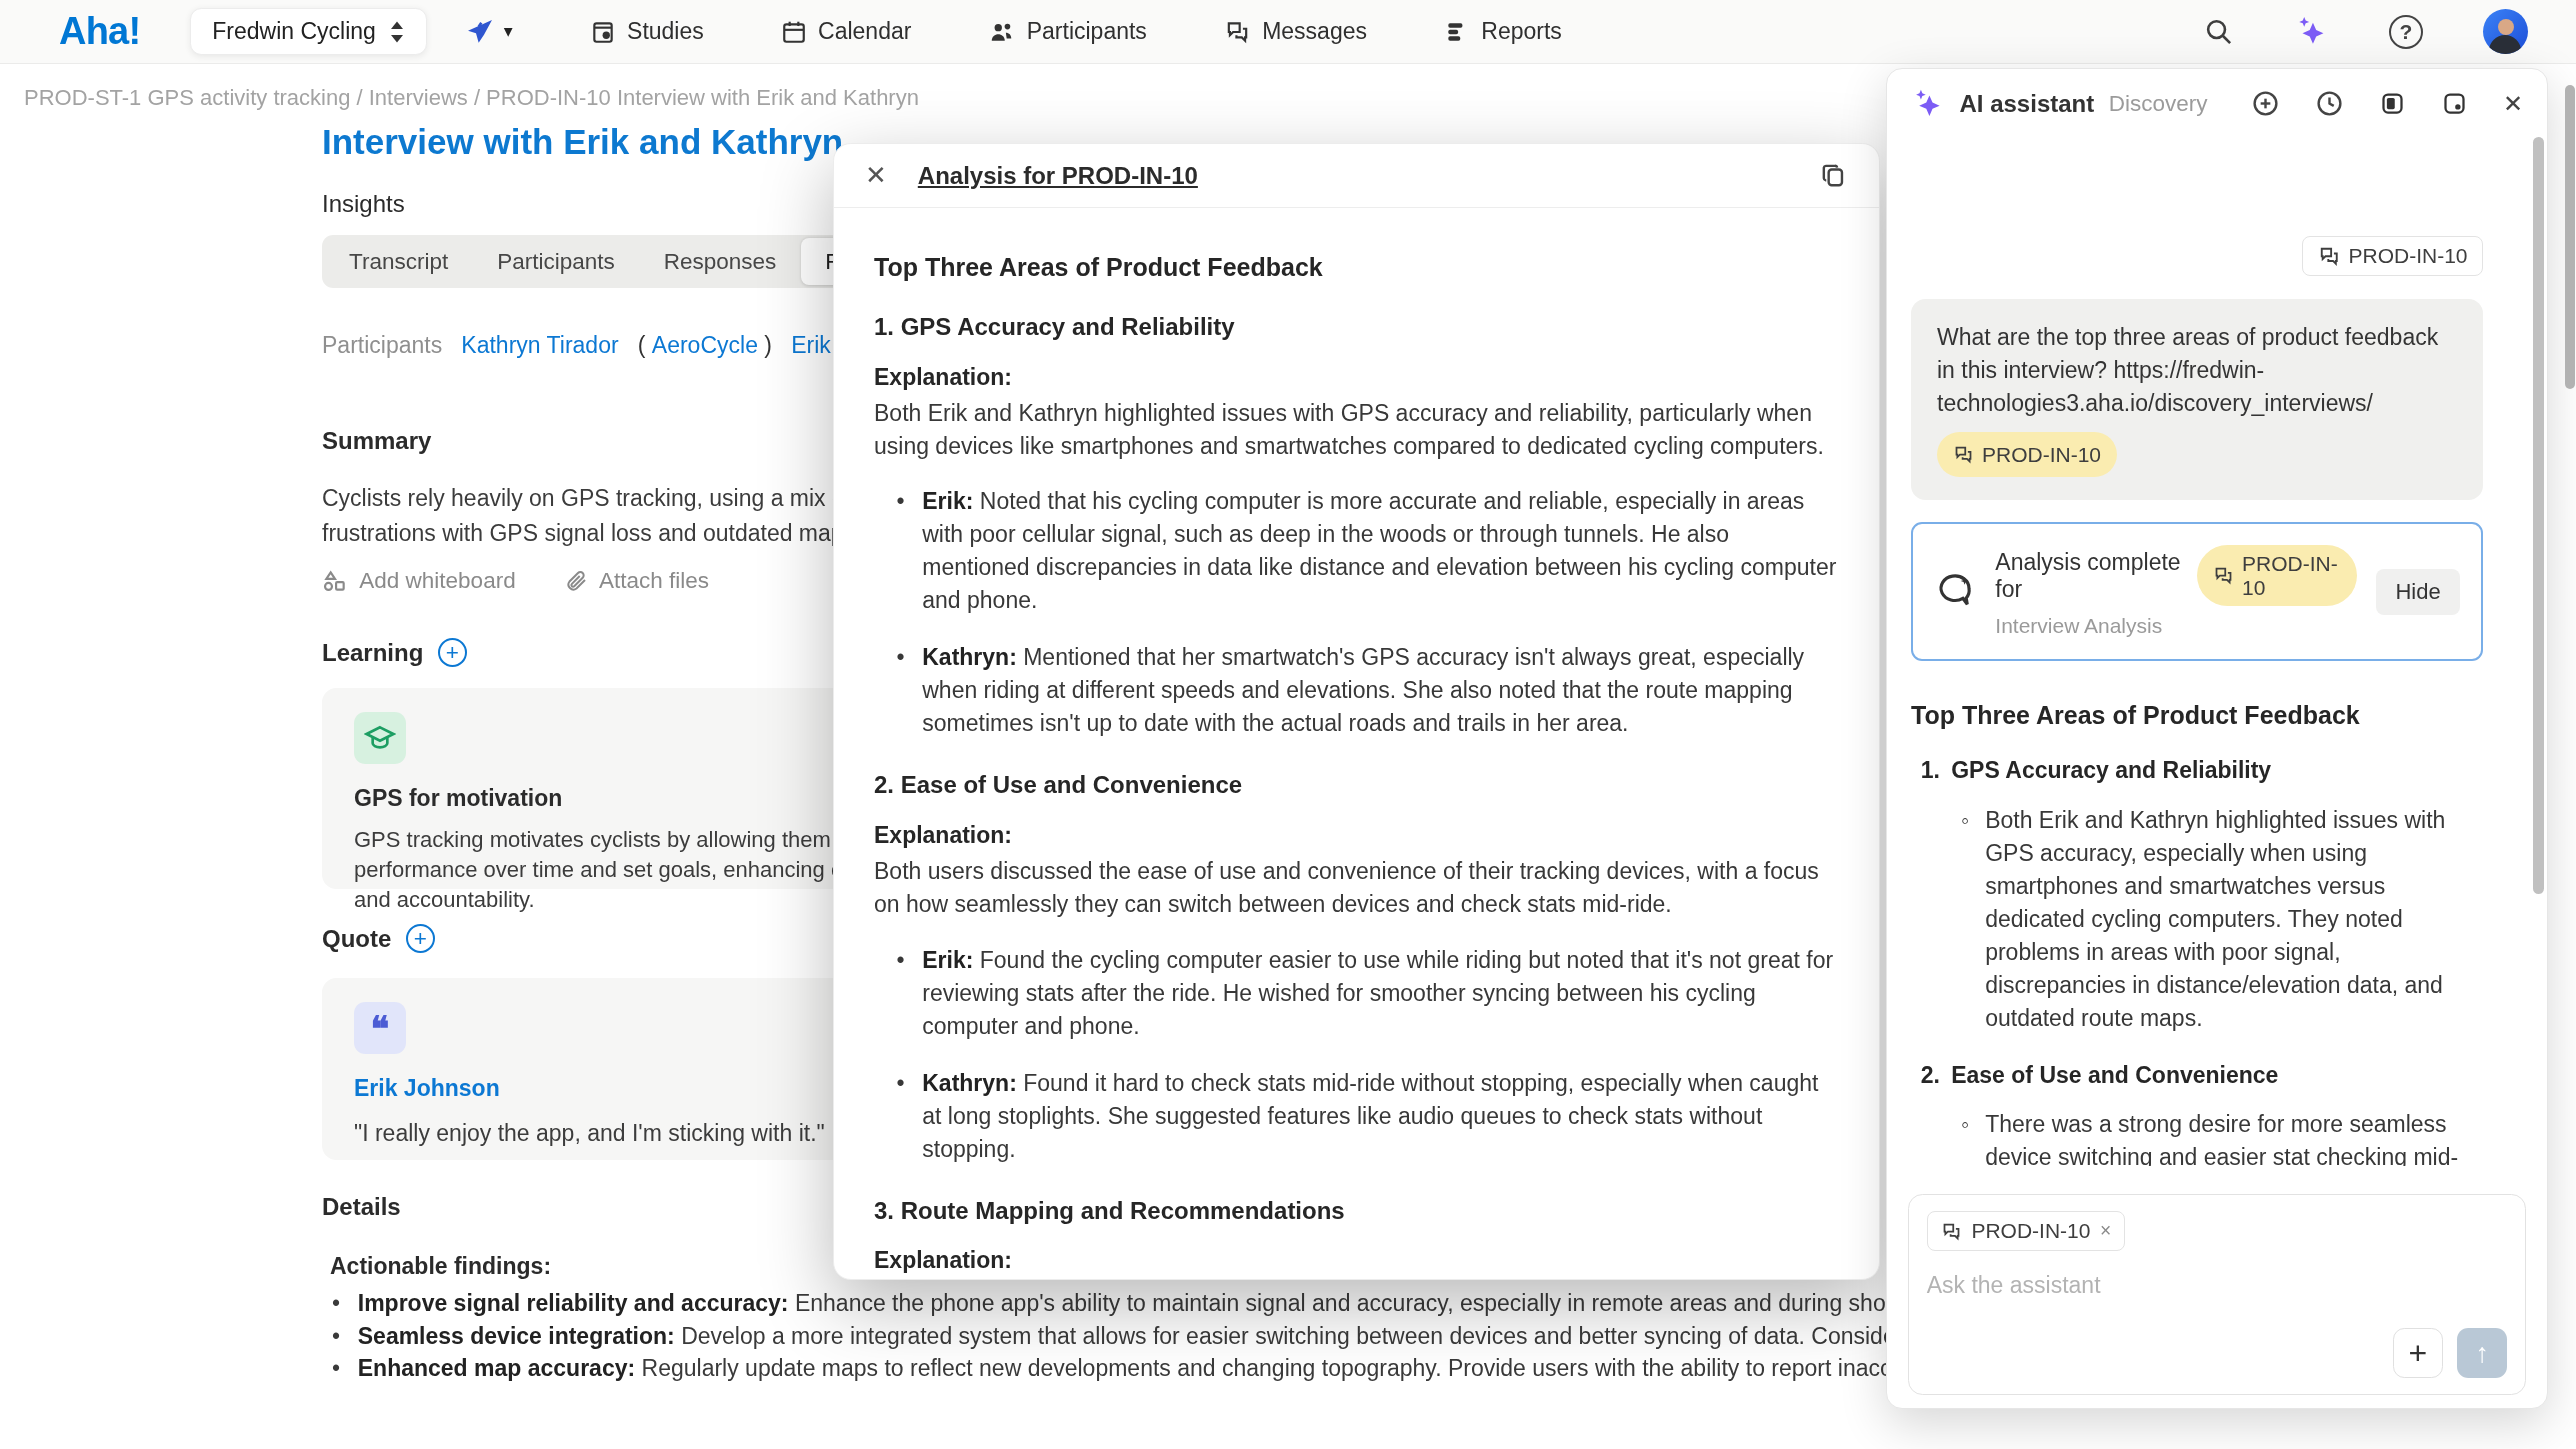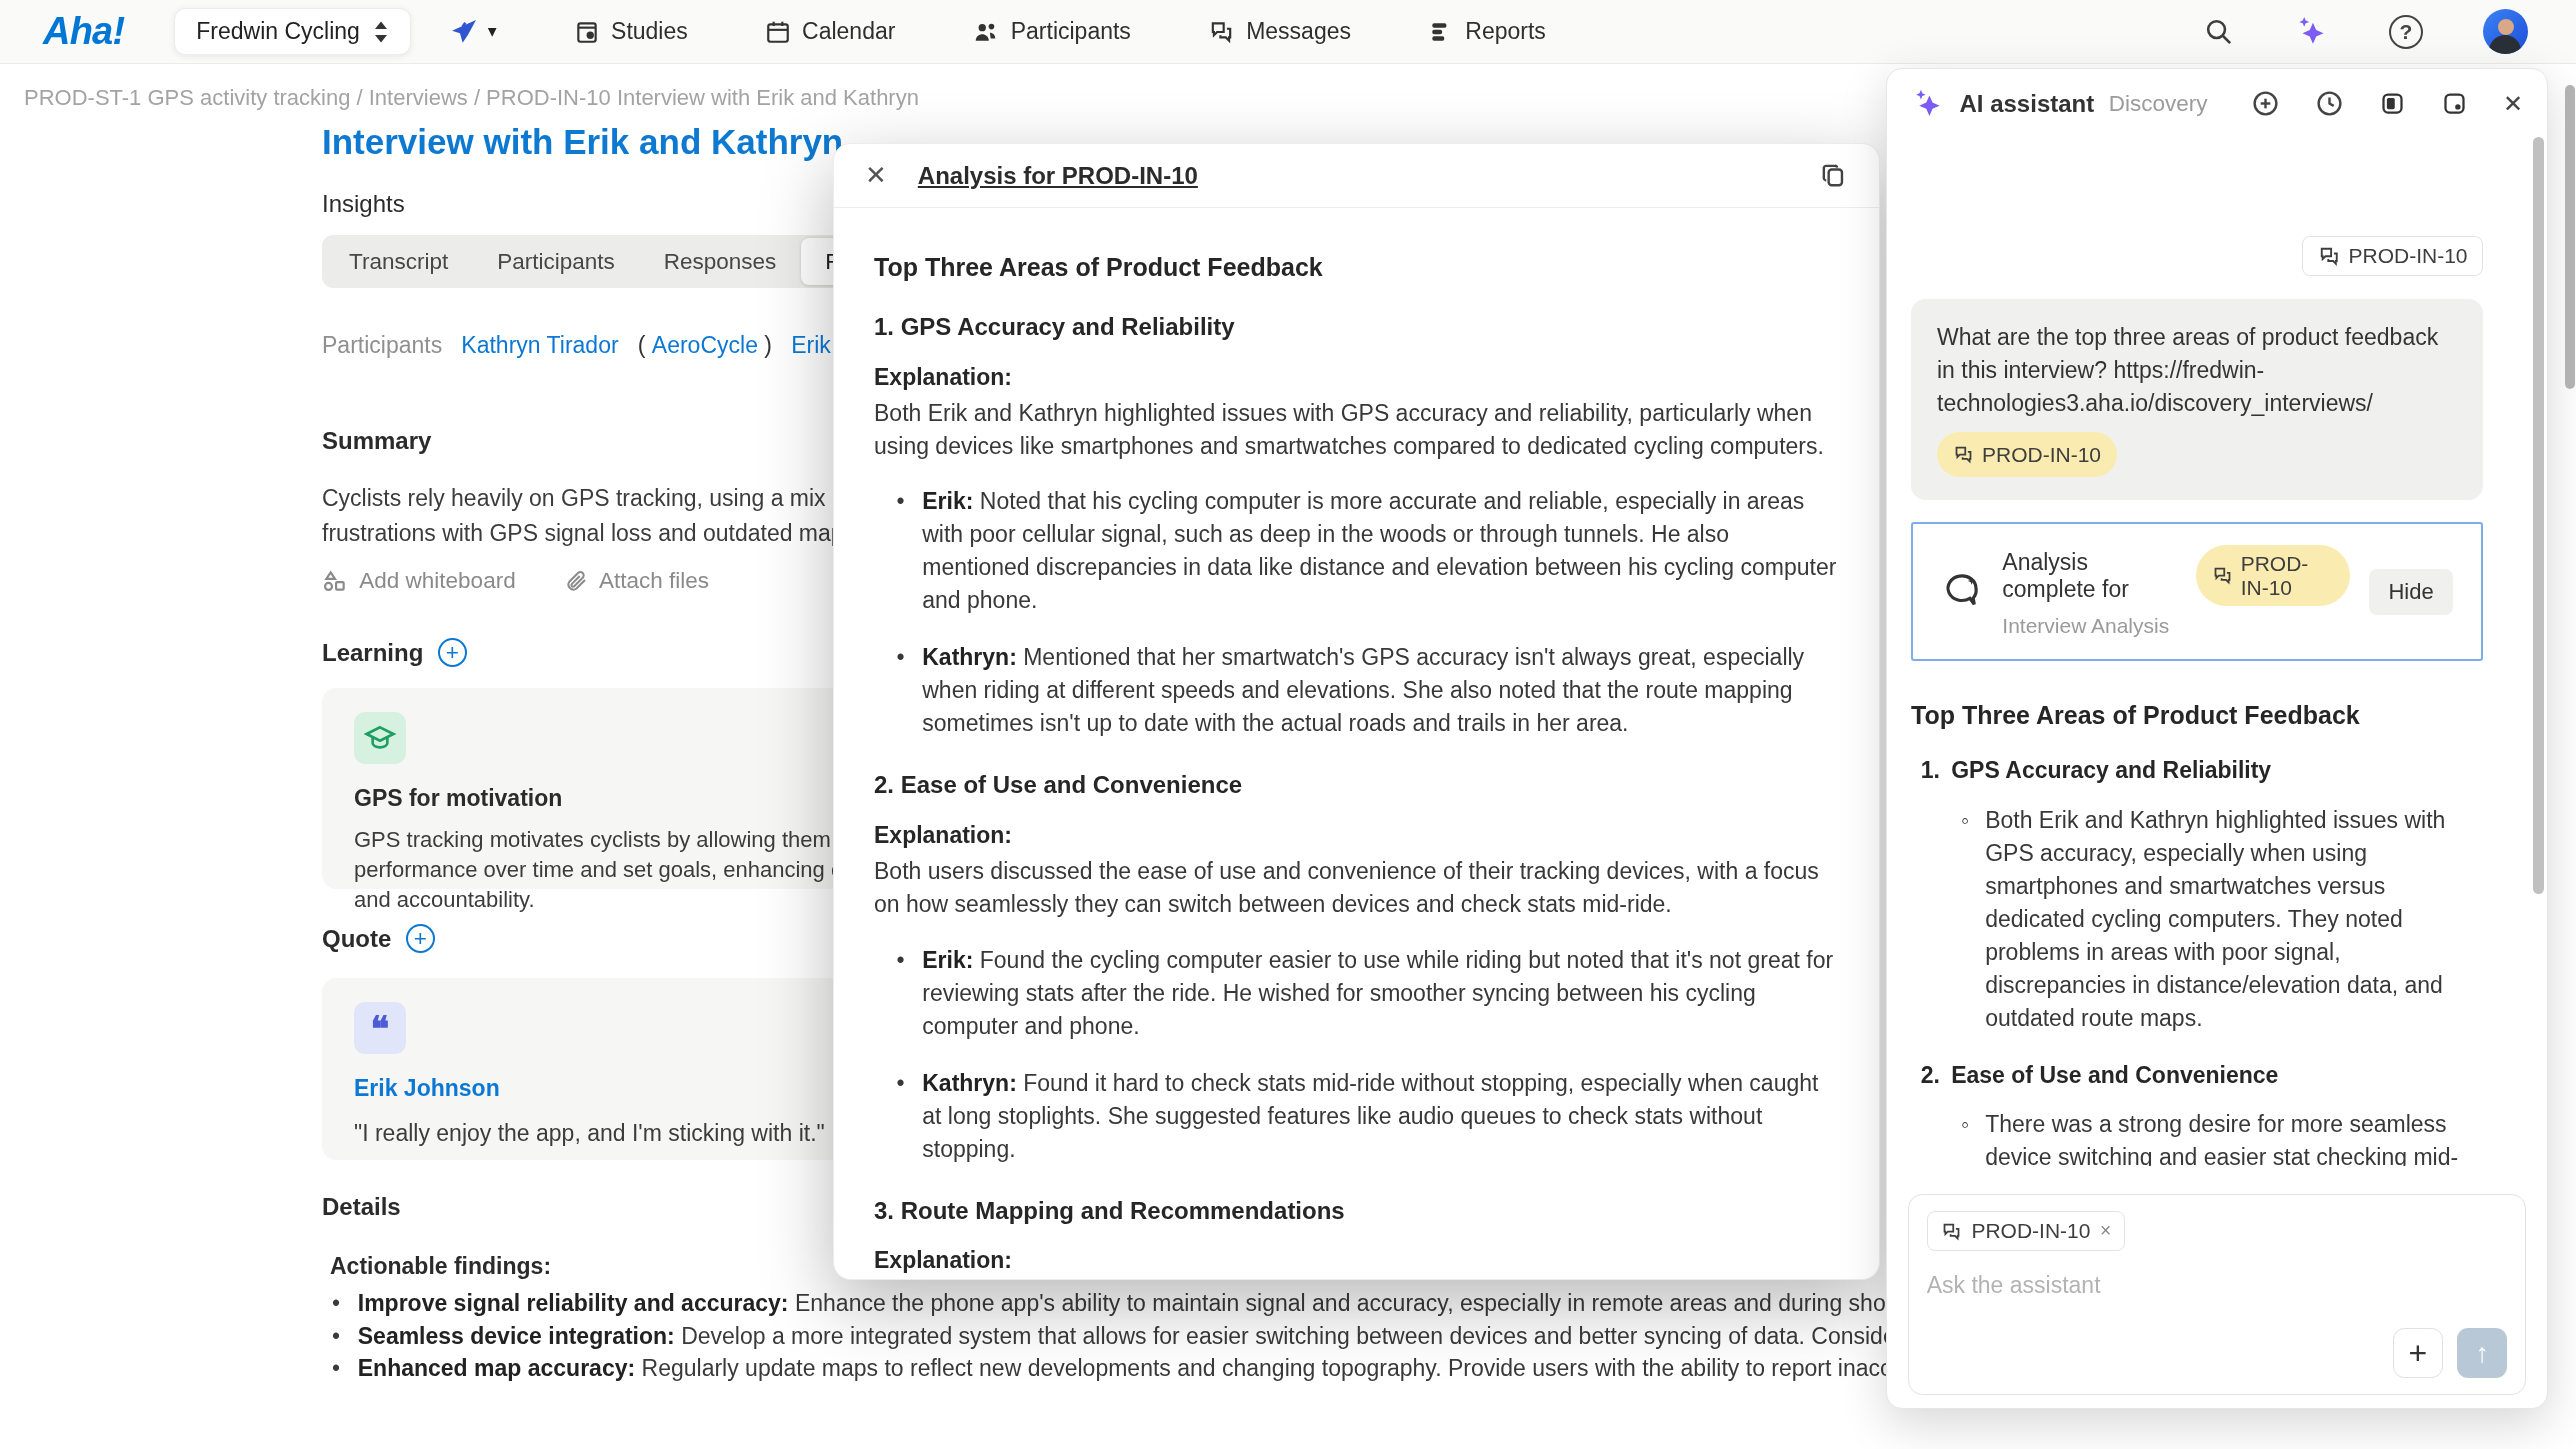--- a/index.html
+++ b/index.html
@@ -2,21 +2,21 @@
 <html style="font-size:13px"><head>
 <meta charset="utf-8">
 <style>
   * { margin:0; padding:0; box-sizing:border-box; }
   html,body { width:2576px; height:1449px; }
   body { font-family:"Liberation Sans", sans-serif; background:#fff; overflow:hidden; position:relative; color:#333; }
 
   
   .topnav { position:absolute; top:0; left:0; right:0; height:64px; background:#fafaf9;
             border-bottom:1.6px solid #ebebea; display:flex; align-items:center; z-index:5; }
-  .logo { margin-left:43px; font-size:38px; font-weight:800; color:#0077d4; letter-spacing:-0.8px;font-style:italic; }
+  .logo { margin-left:59px; font-size:38px; font-weight:800; color:#0077d4; letter-spacing:-0.8px; }
   .ws-btn { margin-left:50px; background:#fff; border:0.8px solid #ececec; border-radius:11.3px;
             box-shadow:0 1.6px 6.4px rgba(0,0,0,.07); padding:8.9px 21px; font-size:23px; color:#222;
             display:flex; align-items:center; gap:13px; }
   .plane-wrap { margin-left:37px; display:flex; align-items:center; gap:8px; }
   .caret { font-size:17.7px; color:#222; }
   .nav-items { display:flex; margin-left:77px; gap:77px; }
   .nav-item { display:flex; align-items:center; gap:11.3px; font-size:23px; color:#2f2f2f; }
   .nav-right { margin-left:auto; display:flex; align-items:center; gap:60px; margin-right:48px; }
   .help-circle { width:34px; height:34px; border:2.4px solid #444; border-radius:50%; display:flex;
                  align-items:center; justify-content:center; font-size:21px; font-weight:700; color:#444; }
@@ -88,21 +88,21 @@
   .convo-bar { margin:1.6px 19.3px 0; height:60px; background:#f7f7f6; border-radius:11.3px; display:flex;
                align-items:center; padding:0 22.5px; font-size:22.5px; color:#2f2f2f; }
   .share { margin-left:auto; display:flex; align-items:center; gap:9.7px; font-size:22.5px; color:#2f2f2f; }
   .chat { position:absolute; top:167px; bottom:242px; left:24px; right:64px; display:flex;
           flex-direction:column; gap:22.5px; overflow:hidden; }
   .ctx-badge { align-self:flex-end; display:flex; align-items:center; gap:8px; border:0.8px solid #e3e3e3;
                border-radius:8px; padding:7.2px 14.5px; font-size:21px; color:#3e3e3e; background:#fff; }
   .bubble { background:#f0f0ee; border-radius:14.5px; padding:22.5px 26px; font-size:23px; line-height:33px; color:#343434; }
   .chip { display:inline-flex; align-items:center; gap:8px; background:#faecb0; border-radius:804px;
           padding:6.4px 16px; font-size:21px; color:#3e3e3e; margin-top:11.3px; }
-  .an-card { border:2.4px solid #79aee8; border-radius:3px; padding:21px 28px; display:flex;
+  .an-card { border:2.4px solid #79aee8; border-radius:11px; padding:21px 21px; display:flex;
              align-items:center; gap:19.3px; background:#fff; }
   .an-mid { flex:1; }
   .an-row { display:flex; align-items:center; gap:13px; font-size:23px; color:#333; }
   .an-row .chip { margin-top:0; }
   .an-sub { font-size:21px; color:#9a9a9a; margin-top:8px; }
   .hide-btn { background:#f0f0ef; border-radius:8px; padding:9.7px 19.3px; font-size:22px; color:#333; }
   .resp-h { font-size:25px; font-weight:700; color:#262626; margin-top:17.7px; }
   .resp-item-title { display:flex; gap:11.3px; font-size:23px; color:#262626; margin-top:27px; margin-left:9.7px; }
   .resp-item-title b { font-weight:700; }
   .resp-bullet { display:flex; gap:16px; margin:19.3px 0 0 50px; font-size:23px; line-height:33px; color:#383838; }

